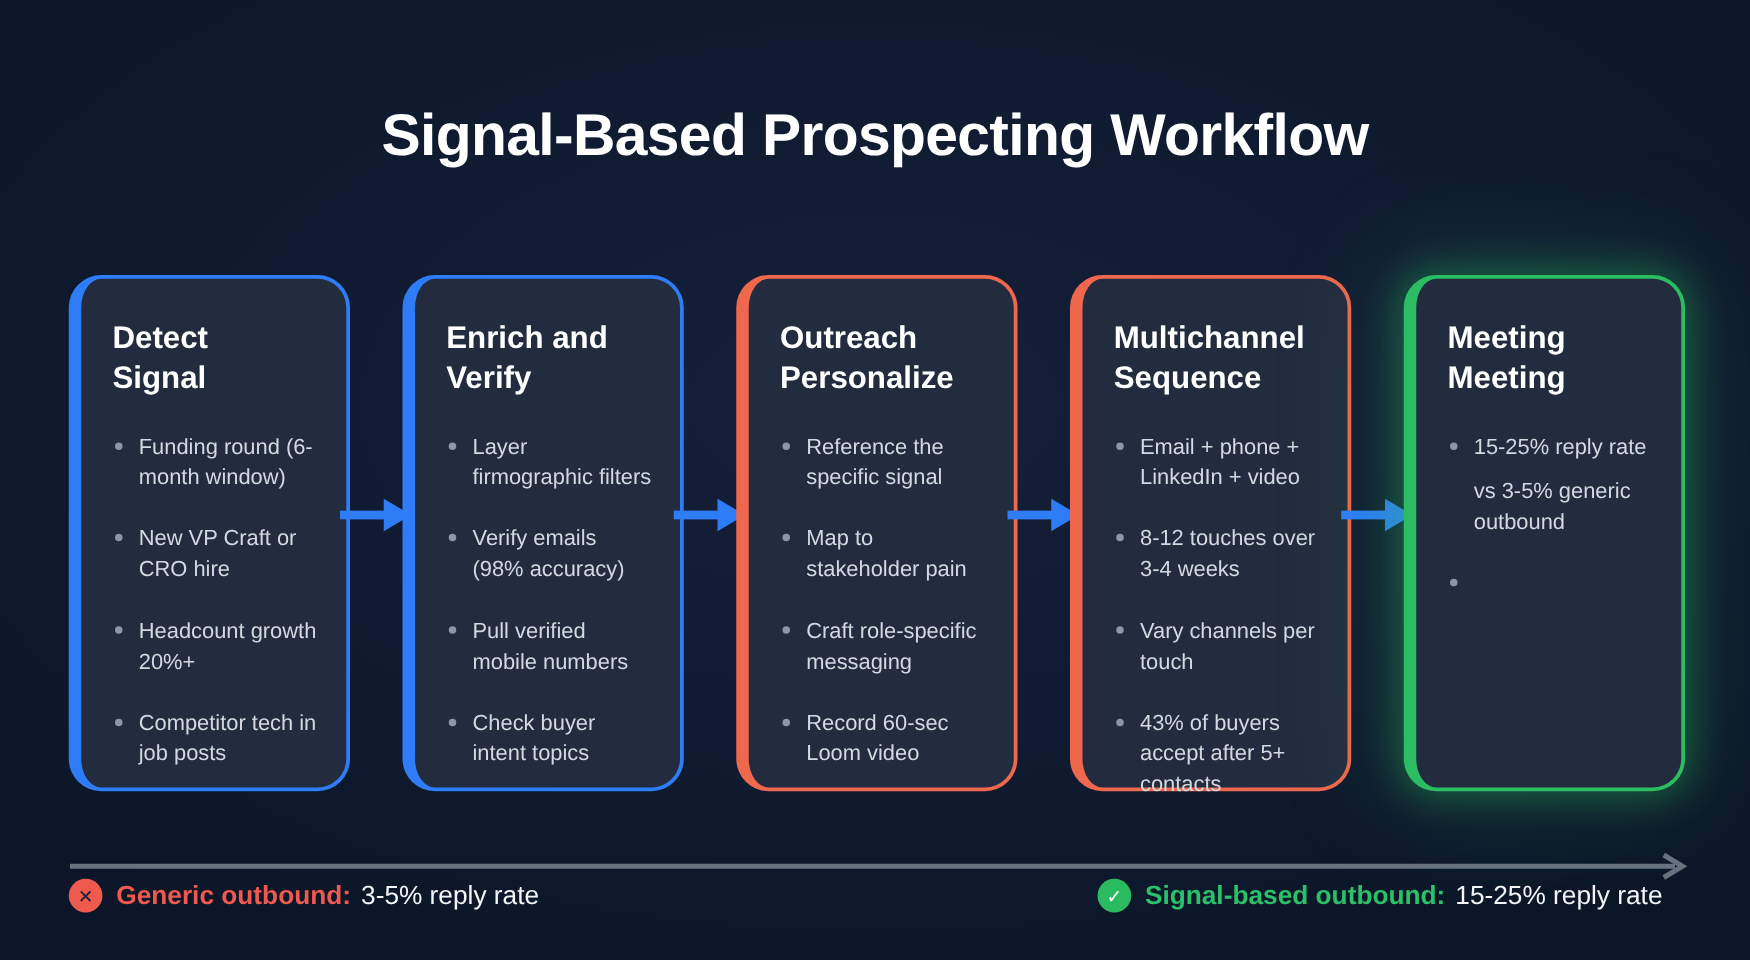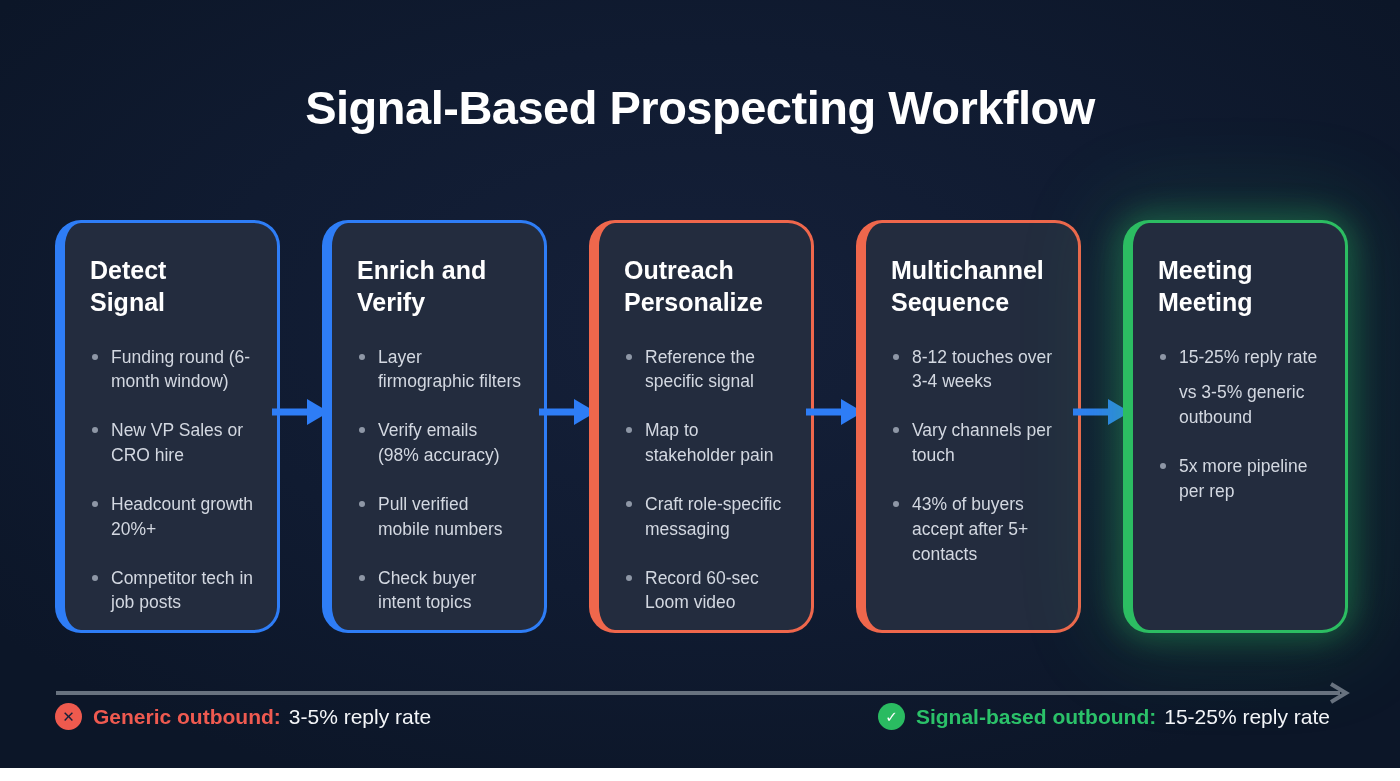--- a/index.html
+++ b/index.html
@@ -93,21 +93,21 @@
         <span>Detect</span>
         <span>Signal</span>
       </h2>
       <ul class="bullets">
         <li>
             <span class="dot"></span>
             <span class="bullet-text">Funding round (6-month window)</span>
           </li>
         <li>
             <span class="dot"></span>
-            <span class="bullet-text">New VP Sales or CRO hire</span>
+            <span class="bullet-text">New VP Craft or CRO hire</span>
           </li>
         <li>
             <span class="dot"></span>
             <span class="bullet-text">Headcount growth 20%+</span>
           </li>
         <li>
             <span class="dot"></span>
             <span class="bullet-text">Competitor tech in job posts</span>
           </li>
       </ul>
@@ -185,20 +185,24 @@
     </div>
 
     <section class="card" style="--accent: #ef674c;">
       <h2 class="card-title">
         <span>Multichannel</span>
         <span>Sequence</span>
       </h2>
       <ul class="bullets">
         <li>
             <span class="dot"></span>
+            <span class="bullet-text">Email + phone + LinkedIn + video</span>
+          </li>
+        <li>
+            <span class="dot"></span>
             <span class="bullet-text">8-12 touches over 3-4 weeks</span>
           </li>
         <li>
             <span class="dot"></span>
             <span class="bullet-text">Vary channels per touch</span>
           </li>
         <li>
             <span class="dot"></span>
             <span class="bullet-text">43% of buyers accept after 5+ contacts</span>
           </li>
@@ -217,21 +221,20 @@
         <span>Meeting</span>
         <span>Meeting</span>
       </h2>
       <ul class="bullets">
         <li>
             <span class="dot"></span>
             <span class="bullet-text"><span>15-25% reply rate</span><span class="bullet-sub">vs 3-5% generic outbound</span></span>
           </li>
         <li>
             <span class="dot"></span>
-            <span class="bullet-text">5x more pipeline per rep</span>
           </li>
       </ul>
     </section>
 
   </div>
 
   <svg class="timeline-svg" width="1312" height="26" viewBox="0 0 1312 26">
     <line x1="8" y1="13" x2="1292" y2="13" stroke="#68727f" stroke-width="4"></line>
     <path d="M1283 4 L1298 13 L1283 22" fill="none" stroke="#68727f" stroke-width="4" stroke-linejoin="miter"></path>
   </svg>

